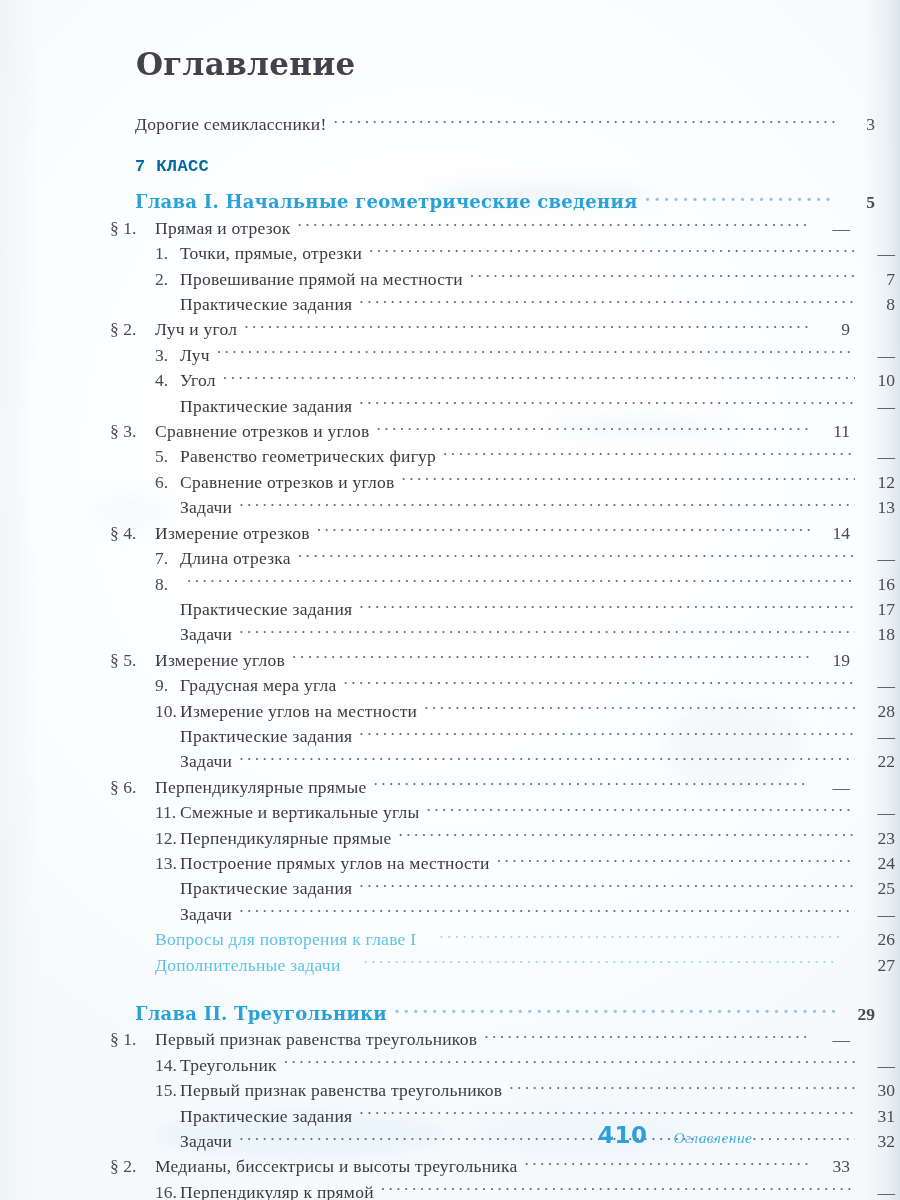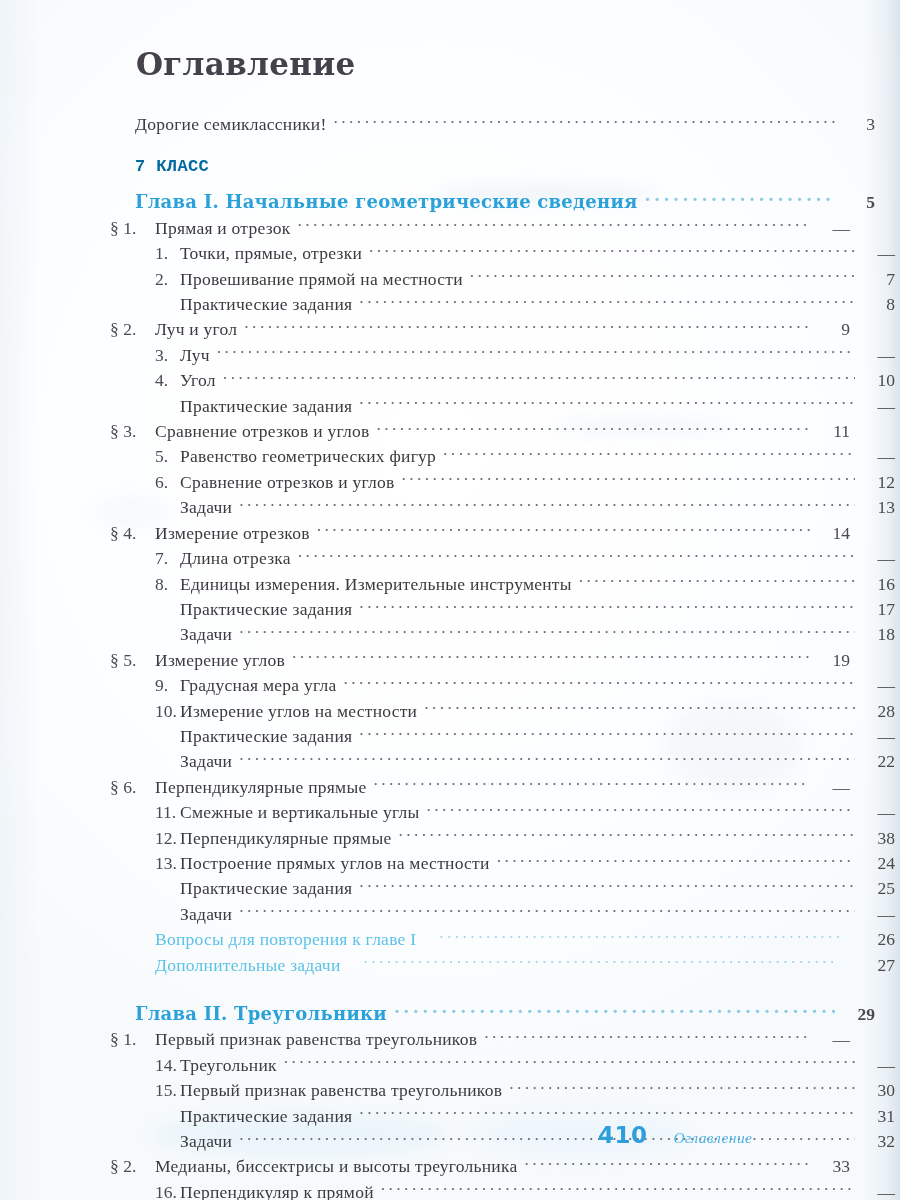--- a/index.html
+++ b/index.html
@@ -297,21 +297,20 @@
         <div class="page-no">14</div>
       </div>
       <div class="row lvl-sub">
         <div class="sub-mark">7.</div>
         <div class="label">Длина отрезка</div>
         <div class="leader"></div>
         <div class="page-no">—</div>
       </div>
       <div class="row lvl-sub">
         <div class="sub-mark">8.</div>
-        <div class="label">Единицы измерения. Измерительные инструменты</div>
         <div class="leader"></div>
         <div class="page-no">16</div>
       </div>
       <div class="row lvl-sub">
         <div class="sub-mark"></div>
         <div class="label">Практические задания</div>
         <div class="leader"></div>
         <div class="page-no">17</div>
       </div>
       <div class="row lvl-sub">
@@ -359,21 +358,21 @@
       <div class="row lvl-sub">
         <div class="sub-mark">11.</div>
         <div class="label">Смежные и вертикальные углы</div>
         <div class="leader"></div>
         <div class="page-no">—</div>
       </div>
       <div class="row lvl-sub">
         <div class="sub-mark">12.</div>
         <div class="label">Перпендикулярные прямые</div>
         <div class="leader"></div>
-        <div class="page-no">38</div>
+        <div class="page-no">23</div>
       </div>
       <div class="row lvl-sub">
         <div class="sub-mark">13.</div>
         <div class="label">Построение прямых углов на местности</div>
         <div class="leader"></div>
         <div class="page-no">24</div>
       </div>
       <div class="row lvl-sub">
         <div class="sub-mark"></div>
         <div class="label">Практические задания</div>

